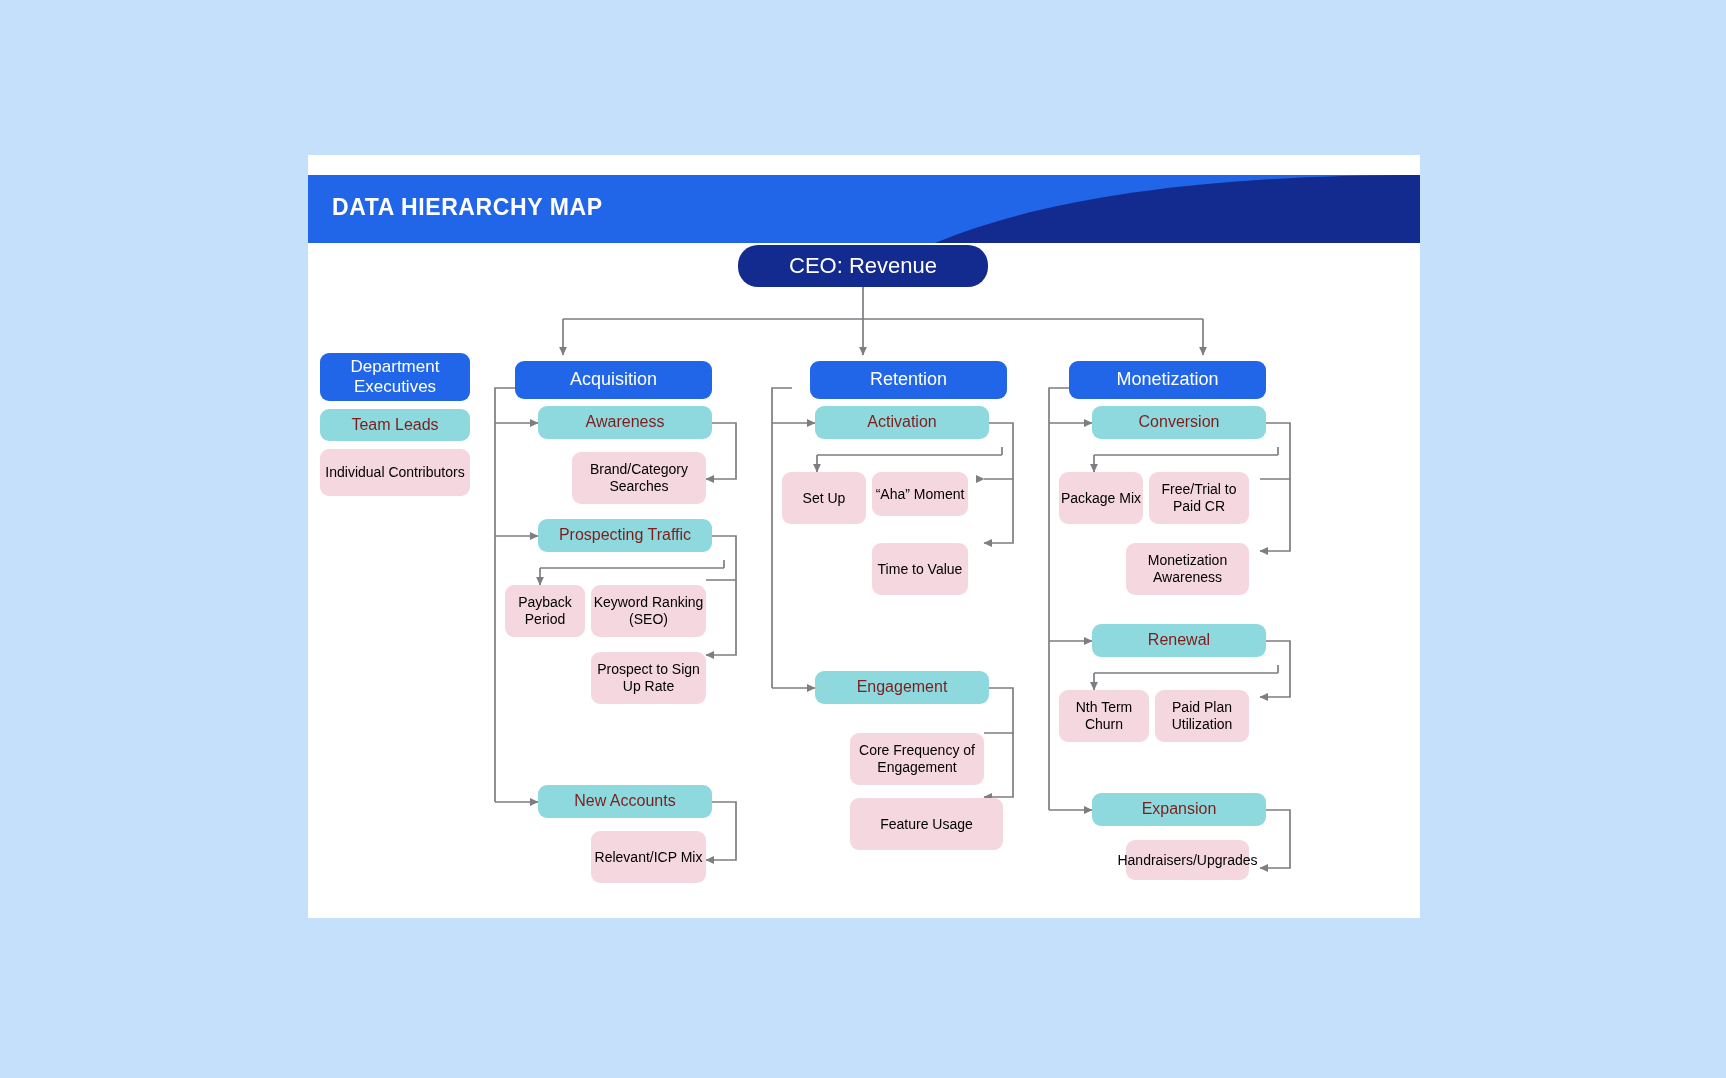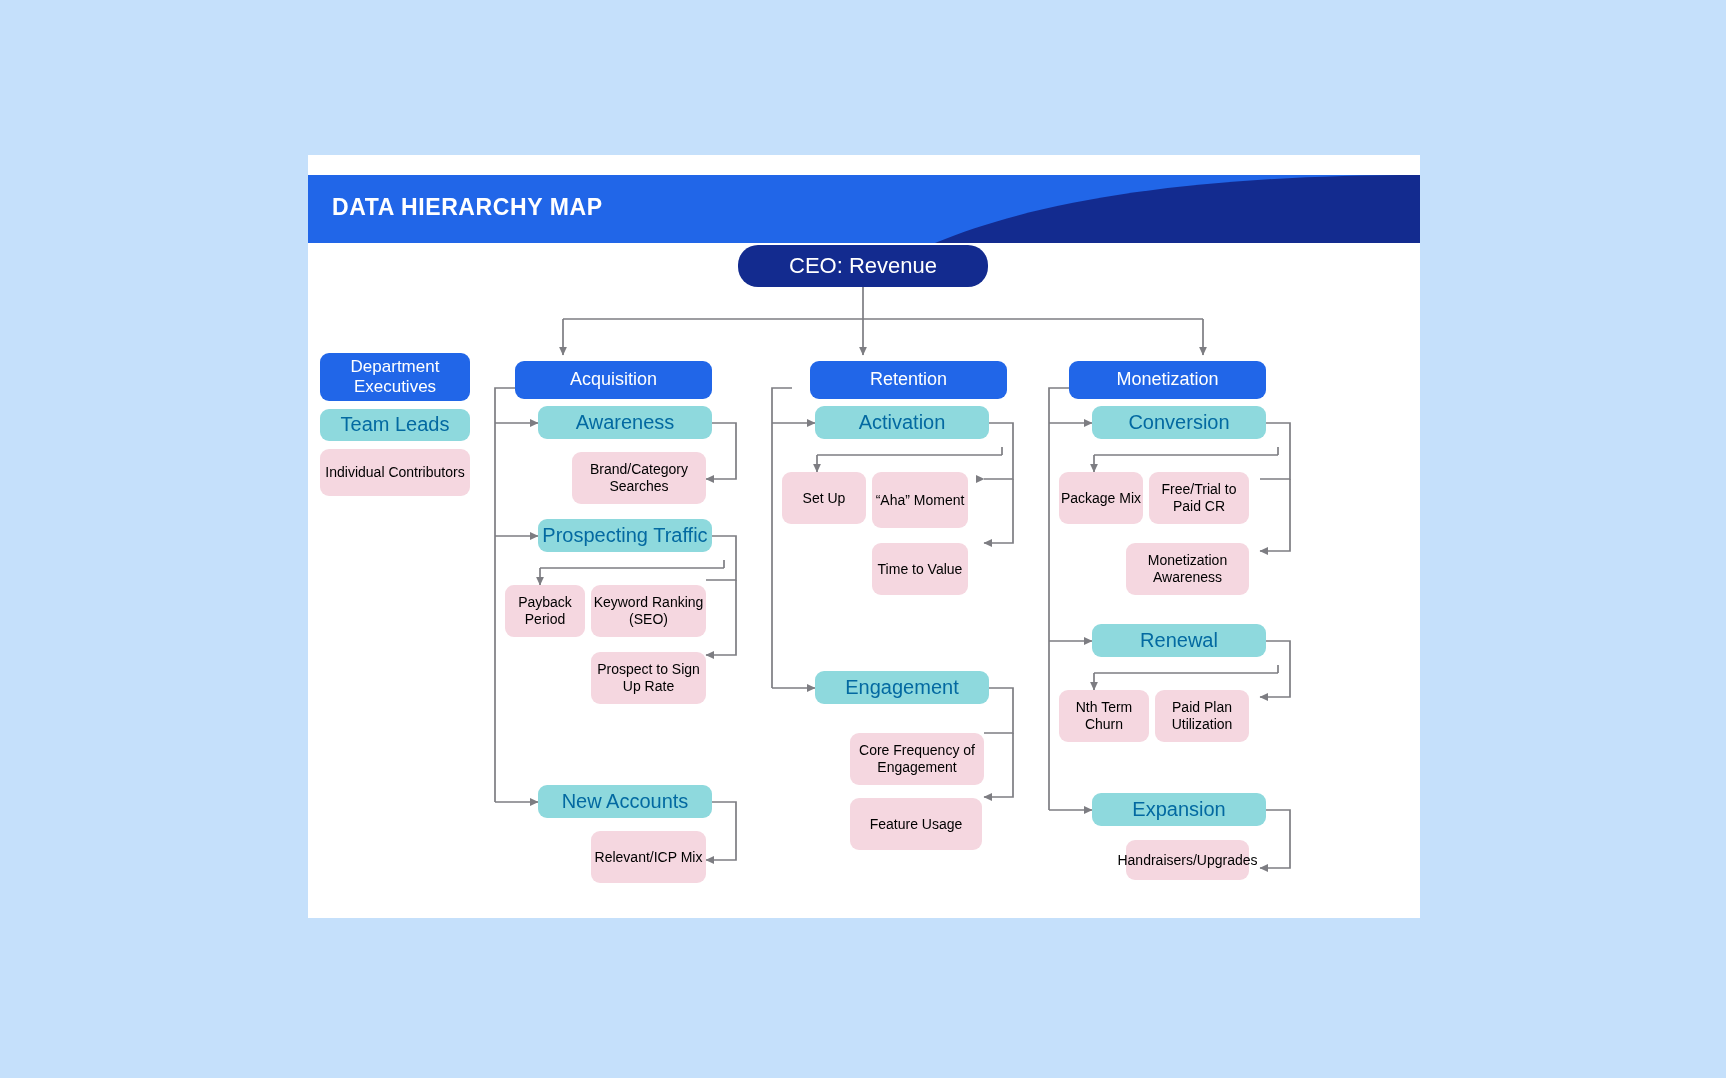--- a/index.html
+++ b/index.html
@@ -85,22 +85,22 @@
     font-size: 22px;
     border-radius: 20px;
   }
   .n-dept {
     background: #2166e8;
     color: #ffffff;
     font-size: 18px;
   }
   .n-lead {
     background: #8ed9dd;
-    color: #0369a1;
-    font-size: 20px;
+    color: #7f1d1d;
+    font-size: 16px;
   }
   .n-ic {
     background: #f5d7e0;
     color: #000000;
     font-size: 14px;
   }
   .n-legend-dept { font-size: 17px; }
 </style>
 </head>
 <body>
@@ -227,34 +227,34 @@
 
     <div class="node n-dept" style="left:484px; top:138px; width:197px; height:38px;margin-left:18px;">
       <span>Retention</span>
     </div>
     <div class="node n-lead" style="left:507px; top:183px; width:174px; height:33px;">
       <span>Activation</span>
     </div>
     <div class="node n-ic" style="left:474px; top:249px; width:84px; height:52px;">
       <span>Set Up</span>
     </div>
-    <div class="node n-ic" style="left:564px; top:249px; width:96px; height:56px;">
+    <div class="node n-ic" style="left:564px; top:249px; width:96px; height:44px;">
       <span>“Aha” Moment</span>
     </div>
     <div class="node n-ic" style="left:564px; top:320px; width:96px; height:52px;">
       <span>Time to Value</span>
     </div>
 
     <div class="node n-lead" style="left:507px; top:448px; width:174px; height:33px;">
       <span>Engagement</span>
     </div>
     <div class="node n-ic" style="left:542px; top:510px; width:134px; height:52px;justify-content:flex-end;">
       <span>Core Frequency of Engagement</span>
     </div>
-    <div class="node n-ic" style="left:542px; top:575px; width:132px; height:52px;">
+    <div class="node n-ic" style="left:542px; top:575px; width:153px; height:52px;">
       <span>Feature Usage</span>
     </div>
 
     <div class="node n-dept" style="left:761px; top:138px; width:197px; height:38px;">
       <span>Monetization</span>
     </div>
     <div class="node n-lead" style="left:784px; top:183px; width:174px; height:33px;">
       <span>Conversion</span>
     </div>
     <div class="node n-ic" style="left:751px; top:249px; width:84px; height:52px;">

